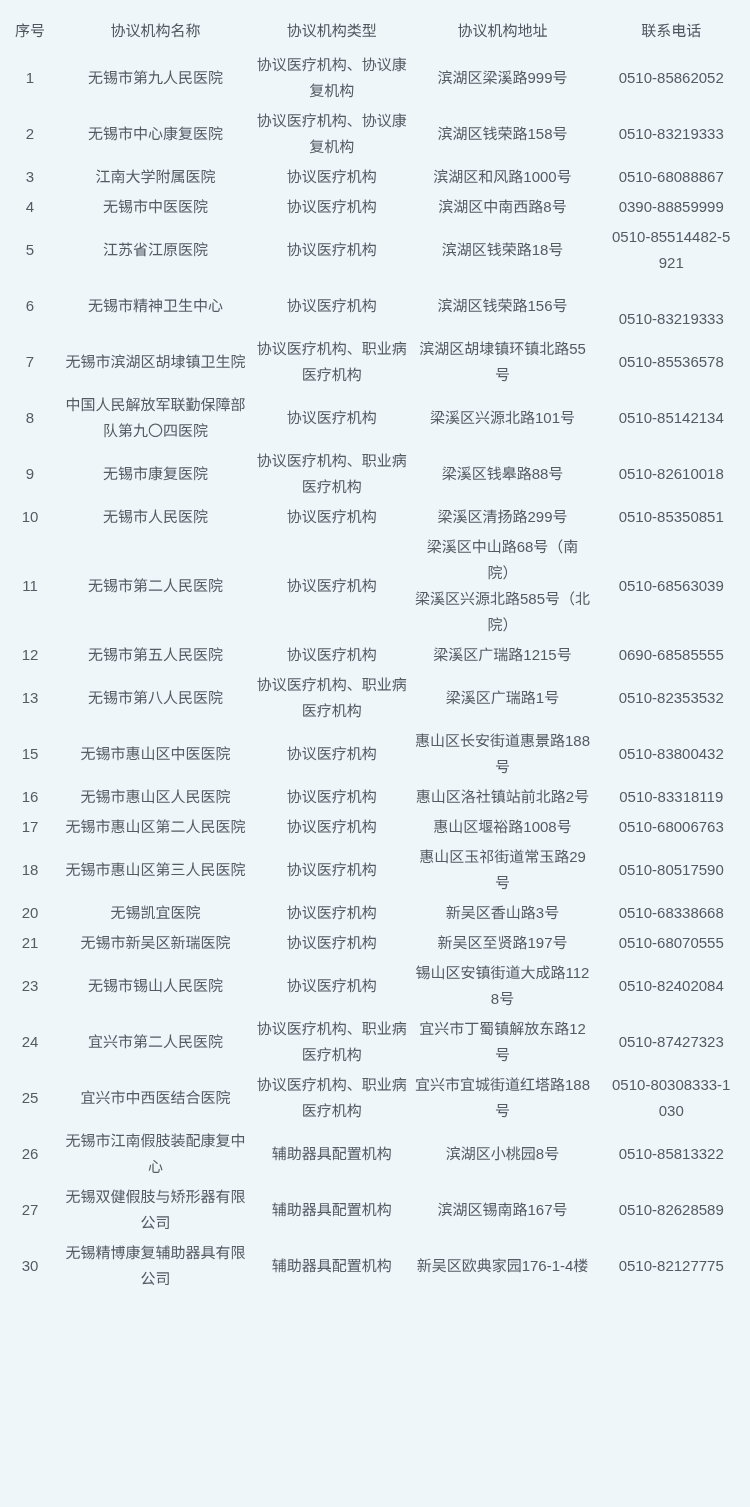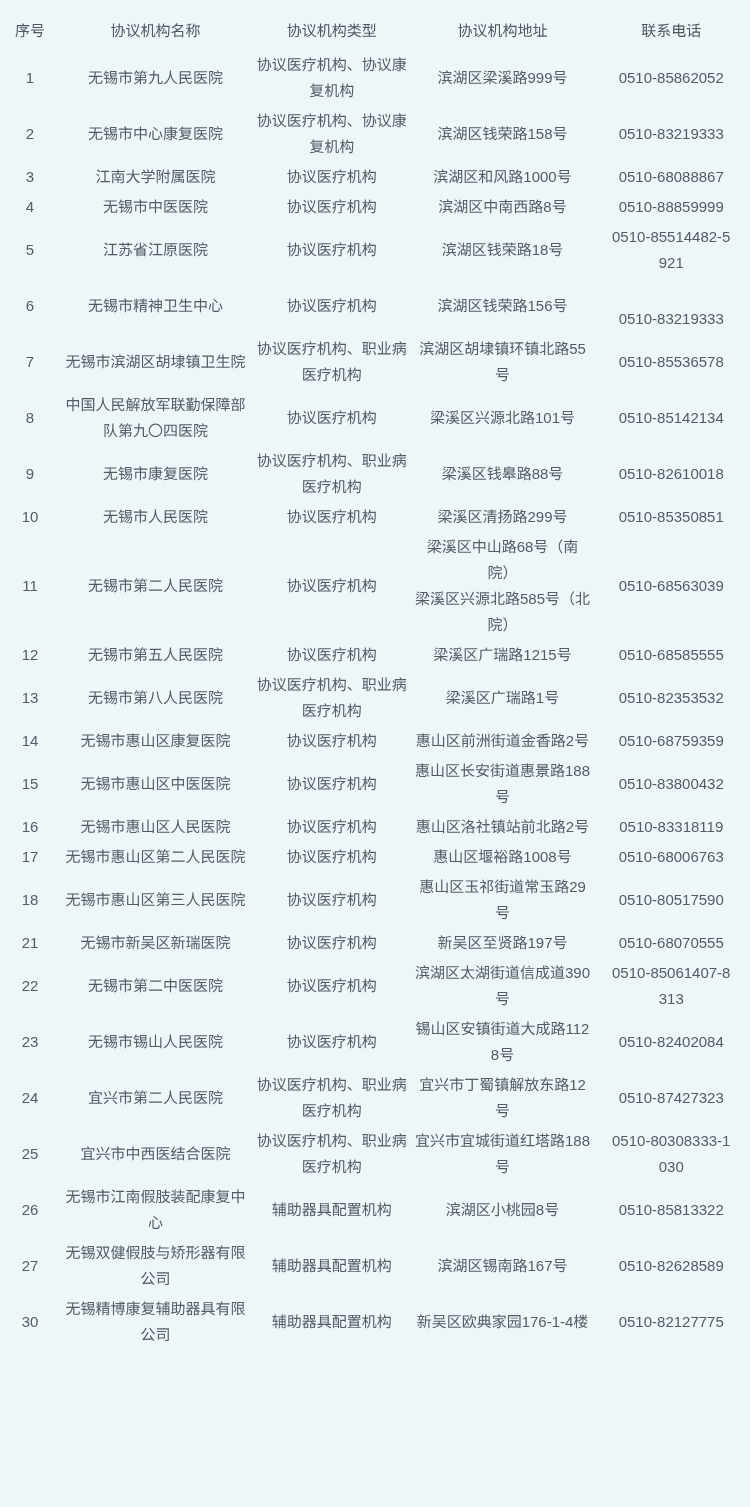--- a/index.html
+++ b/index.html
@@ -87,21 +87,21 @@
     <td>江南大学附属医院</td>
     <td>协议医疗机构</td>
     <td>滨湖区和风路1000号</td>
     <td>0510-68088867</td>
   </tr>
         <tr>
     <td>4</td>
     <td>无锡市中医医院</td>
     <td>协议医疗机构</td>
     <td>滨湖区中南西路8号</td>
-    <td>0510-88859999</td>
+    <td>0390-88859999</td>
   </tr>
         <tr>
     <td>5</td>
     <td>江苏省江原医院</td>
     <td>协议医疗机构</td>
     <td>滨湖区钱荣路18号</td>
     <td>0510-85514482-5
 921</td>
   </tr>
         <tr>
@@ -150,36 +150,29 @@
     <td>梁溪区中山路68号（南院）
 梁溪区兴源北路585号（北
 院）</td>
     <td>0510-68563039</td>
   </tr>
         <tr>
     <td>12</td>
     <td>无锡市第五人民医院</td>
     <td>协议医疗机构</td>
     <td>梁溪区广瑞路1215号</td>
-    <td>0510-68585555</td>
+    <td>0690-68585555</td>
   </tr>
         <tr>
     <td>13</td>
     <td>无锡市第八人民医院</td>
     <td>协议医疗机构、职业病
 医疗机构</td>
     <td>梁溪区广瑞路1号</td>
     <td>0510-82353532</td>
-  </tr>
-        <tr>
-    <td>14</td>
-    <td>无锡市惠山区康复医院</td>
-    <td>协议医疗机构</td>
-    <td>惠山区前洲街道金香路2号</td>
-    <td>0510-68759359</td>
   </tr>
         <tr>
     <td>15</td>
     <td>无锡市惠山区中医医院</td>
     <td>协议医疗机构</td>
     <td>惠山区长安街道惠景路188
 号</td>
     <td>0510-83800432</td>
   </tr>
         <tr>
@@ -197,34 +190,32 @@
     <td>0510-68006763</td>
   </tr>
         <tr>
     <td>18</td>
     <td>无锡市惠山区第三人民医院</td>
     <td>协议医疗机构</td>
     <td>惠山区玉祁街道常玉路29号</td>
     <td>0510-80517590</td>
   </tr>
         <tr>
+    <td>20</td>
+    <td>无锡凯宜医院</td>
+    <td>协议医疗机构</td>
+    <td>新吴区香山路3号</td>
+    <td>0510-68338668</td>
+  </tr>
+        <tr>
     <td>21</td>
     <td>无锡市新吴区新瑞医院</td>
     <td>协议医疗机构</td>
     <td>新吴区至贤路197号</td>
     <td>0510-68070555</td>
-  </tr>
-        <tr>
-    <td>22</td>
-    <td>无锡市第二中医医院</td>
-    <td>协议医疗机构</td>
-    <td>滨湖区太湖街道信成道390
-号</td>
-    <td>0510-85061407-8
-313</td>
   </tr>
         <tr>
     <td>23</td>
     <td>无锡市锡山人民医院</td>
     <td>协议医疗机构</td>
     <td>锡山区安镇街道大成路112
 8号</td>
     <td>0510-82402084</td>
   </tr>
         <tr>

